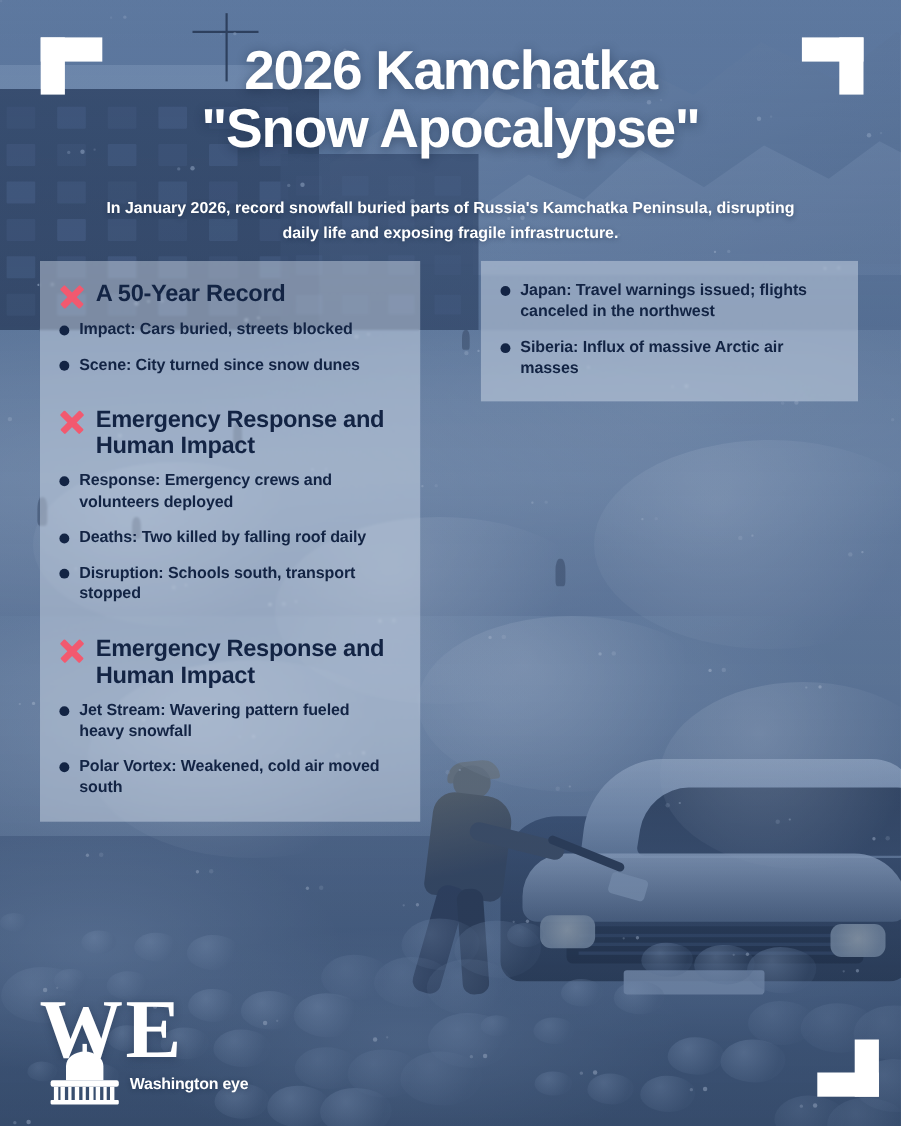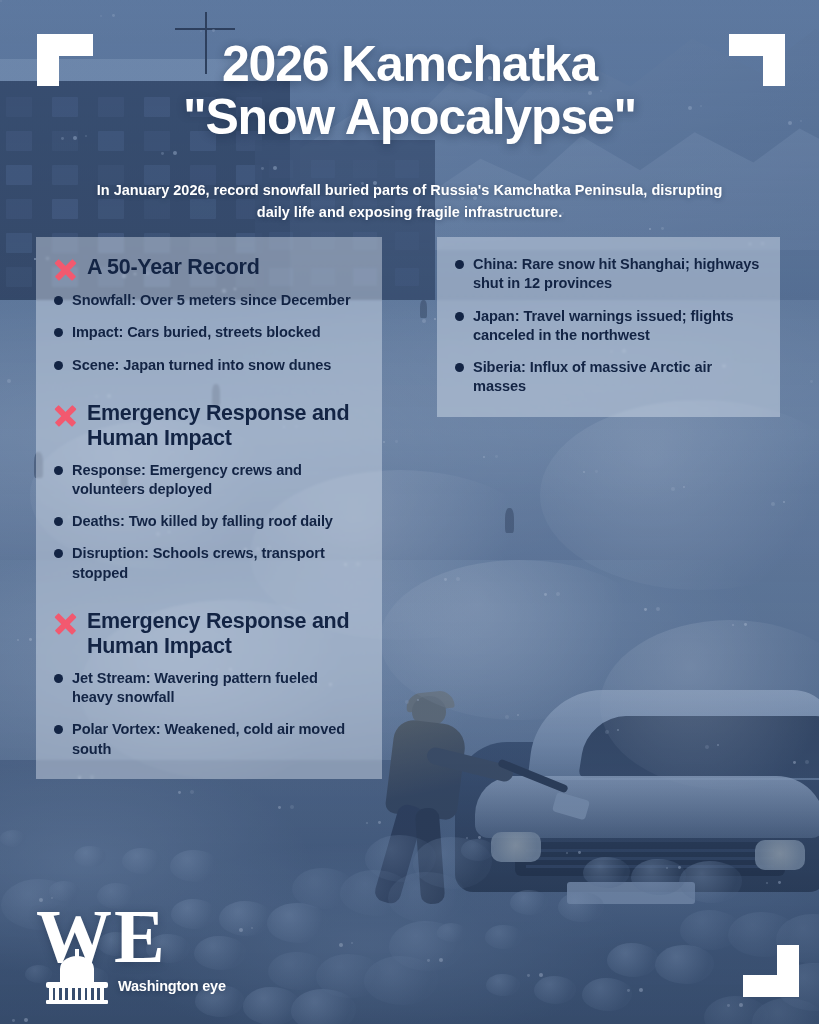--- a/index.html
+++ b/index.html
@@ -631,50 +631,46 @@
       <div class="sec-head top">
         <div class="xmark">
           <span></span>
           <span></span>
         </div>
         <div>A 50-Year Record</div>
       </div>
       <ul class="bullets">
         <li>
           <span class="dot"></span>
-          <span>Snowfall: Over 5 meters since December</span>
-        </li>
-        <li>
-          <span class="dot"></span>
           <span>Impact: Cars buried, streets blocked</span>
         </li>
         <li>
           <span class="dot"></span>
-          <span>Scene: Japan turned into snow dunes</span>
+          <span>Scene: City turned since snow dunes</span>
         </li>
       </ul>
       <div class="sec-head spaced">
         <div class="xmark">
           <span></span>
           <span></span>
         </div>
         <div>Emergency Response and Human Impact</div>
       </div>
       <ul class="bullets">
         <li>
           <span class="dot"></span>
           <span>Response: Emergency crews and volunteers deployed</span>
         </li>
         <li>
           <span class="dot"></span>
           <span>Deaths: Two killed by falling roof daily</span>
         </li>
         <li>
           <span class="dot"></span>
-          <span>Disruption: Schools crews, transport stopped</span>
+          <span>Disruption: Schools south, transport stopped</span>
         </li>
       </ul>
       <div class="sec-head spaced">
         <div class="xmark">
           <span></span>
           <span></span>
         </div>
         <div>Emergency Response and Human Impact</div>
       </div>
       <ul class="bullets">
@@ -683,24 +679,20 @@
           <span>Jet Stream: Wavering pattern fueled heavy snowfall</span>
         </li>
         <li>
           <span class="dot"></span>
           <span>Polar Vortex: Weakened, cold air moved south</span>
         </li>
       </ul>
     </div>
   <div class="panel" id="panel-right">
       <ul class="bullets">
-        <li>
-          <span class="dot"></span>
-          <span>China: Rare snow hit Shanghai; highways shut in 12 provinces</span>
-        </li>
         <li>
           <span class="dot"></span>
           <span>Japan: Travel warnings issued; flights canceled in the northwest</span>
         </li>
         <li>
           <span class="dot"></span>
           <span>Siberia: Influx of massive Arctic air masses</span>
         </li>
       </ul>
     </div>

